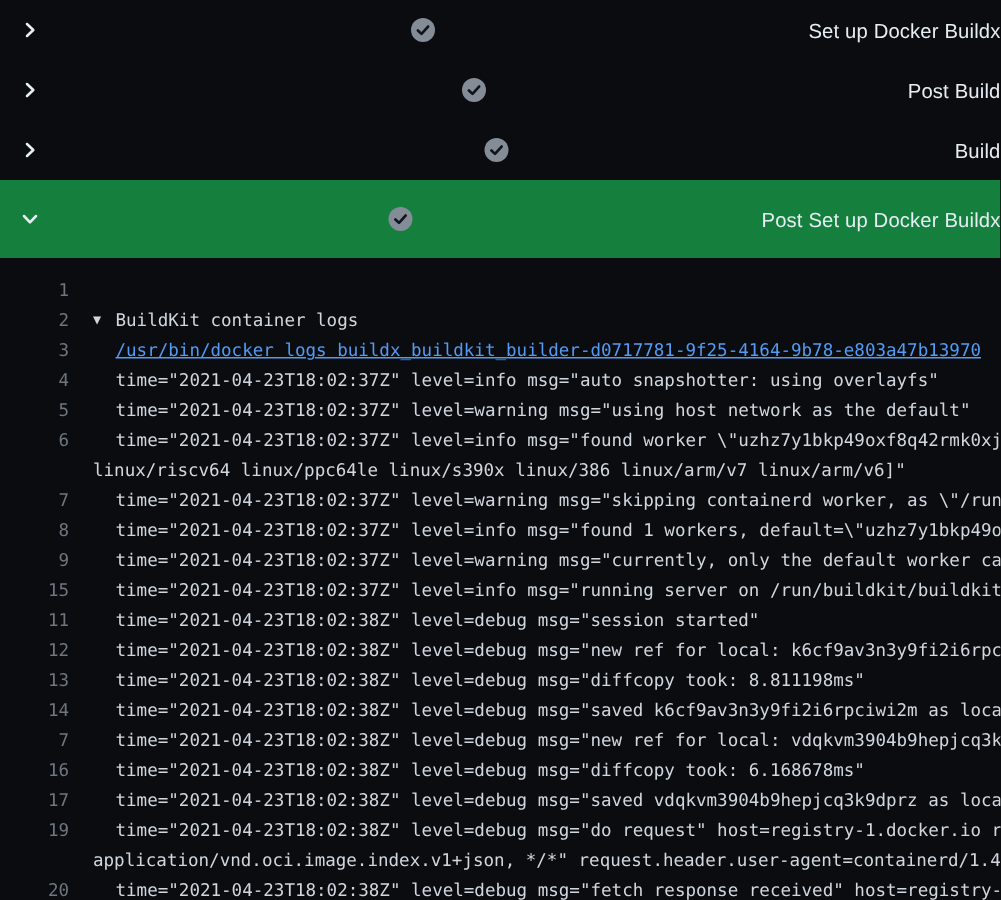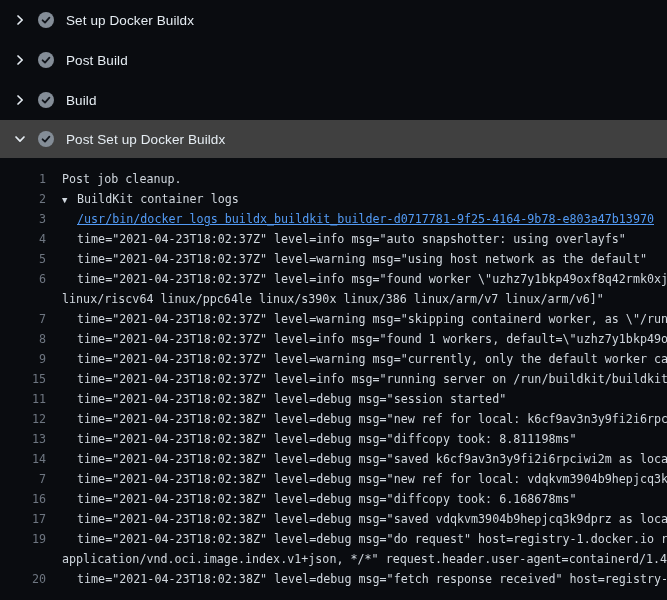--- a/index.html
+++ b/index.html
@@ -8,24 +8,25 @@
     background: #0a0c10;
     font-family: "Liberation Sans", sans-serif;
   }
   .steps-list { width: 100%; }
   .step-row {
     display: flex;
     align-items: center;
     height: 40px;
     padding-left: 12px;
     cursor: pointer;
+    justify-content: space-between;
   }
   .step-row.expanded {
-    background: #404040;
-    height: 38px;
+    background: #15803d;
+    height: 52px;
   }
   .chev {
     width: 16px; height: 16px;
     display: inline-flex; align-items: center; justify-content: center;
     flex: 0 0 16px;
   }
   .check {
     width: 16px; height: 16px;
     border-radius: 50%;
     background: #848d97;
@@ -124,21 +125,21 @@
       </span>
       <span class="check">
         <svg width="16" height="16" viewBox="0 0 16 16">
           <path d="M4.6 8.3 L7 10.6 L11.4 5.7" fill="none" stroke="#11151b" stroke-width="1.8" stroke-linecap="round" stroke-linejoin="round"></path>
         </svg>
       </span>
       <span class="step-label">Post Set up Docker Buildx</span>
     </div>
   </div>
 <div class="log-area">
-    <div class="log-line k-plain"><span class="ln">1</span><span class="lt">Post job cleanup.</span></div>
+    <div class="log-line k-plain"><span class="ln">1</span></div>
     <div class="log-line k-group"><span class="ln">2</span><span class="lt"><span class="toggle">▼</span><span class="grp-title">BuildKit container logs</span></span></div>
     <div class="log-line k-command"><span class="ln">3</span><span class="lt">/usr/bin/docker logs buildx_buildkit_builder-d0717781-9f25-4164-9b78-e803a47b13970</span></div>
     <div class="log-line k-log"><span class="ln">4</span><span class="lt">time="2021-04-23T18:02:37Z" level=info msg="auto snapshotter: using overlayfs"</span></div>
     <div class="log-line k-log"><span class="ln">5</span><span class="lt">time="2021-04-23T18:02:37Z" level=warning msg="using host network as the default"</span></div>
     <div class="log-line k-log"><span class="ln">6</span><span class="lt">time="2021-04-23T18:02:37Z" level=info msg="found worker \"uzhz7y1bkp49oxf8q42rmk0xj</span></div>
     <div class="log-line k-cont"><span class="ln"></span><span class="lt">linux/riscv64 linux/ppc64le linux/s390x linux/386 linux/arm/v7 linux/arm/v6]"</span></div>
     <div class="log-line k-log"><span class="ln">7</span><span class="lt">time="2021-04-23T18:02:37Z" level=warning msg="skipping containerd worker, as \"/run</span></div>
     <div class="log-line k-log"><span class="ln">8</span><span class="lt">time="2021-04-23T18:02:37Z" level=info msg="found 1 workers, default=\"uzhz7y1bkp49o</span></div>
     <div class="log-line k-log"><span class="ln">9</span><span class="lt">time="2021-04-23T18:02:37Z" level=warning msg="currently, only the default worker ca</span></div>
     <div class="log-line k-log"><span class="ln">15</span><span class="lt">time="2021-04-23T18:02:37Z" level=info msg="running server on /run/buildkit/buildkit</span></div>

